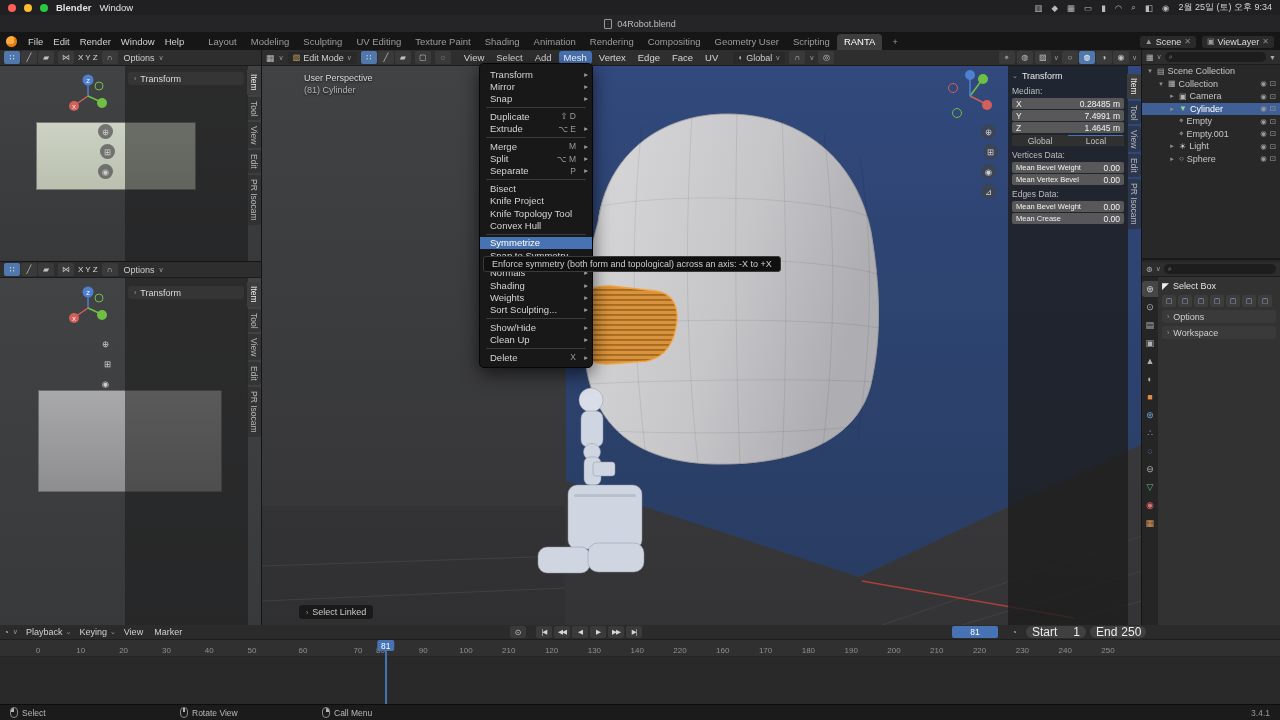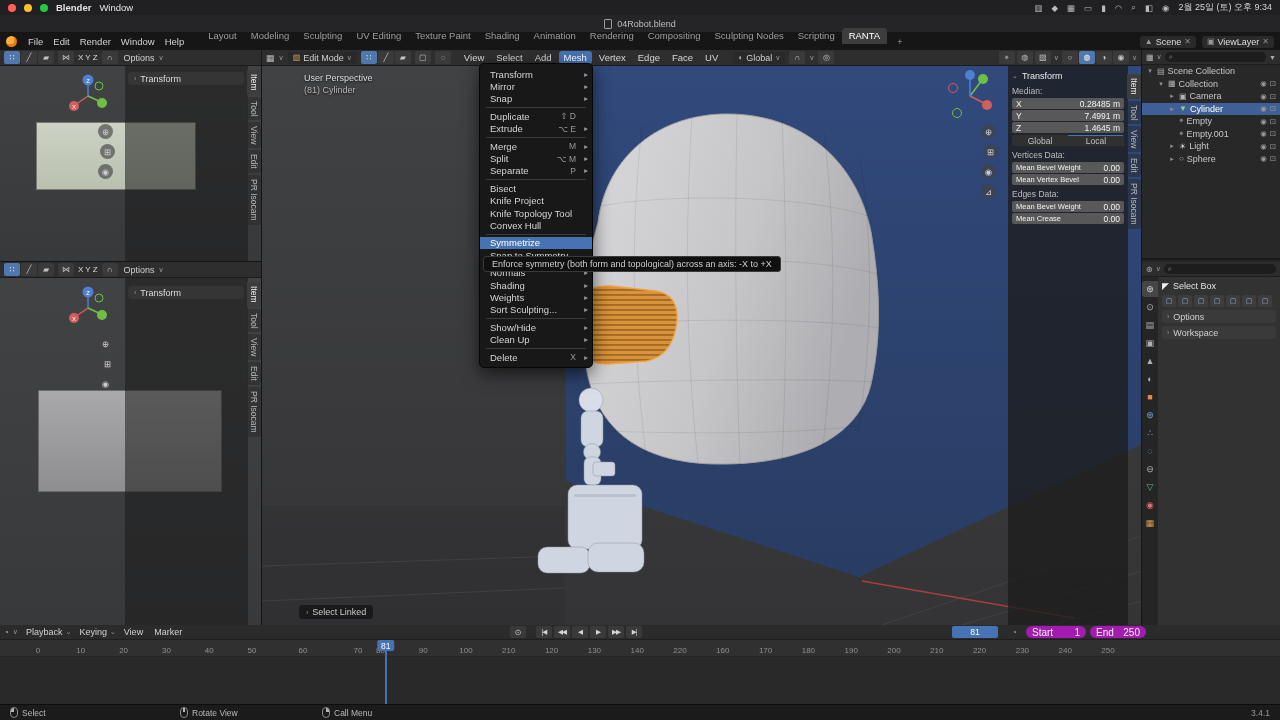--- a/index.html
+++ b/index.html
@@ -15,21 +15,21 @@
   .mb-menu{font-size:9.5px}
   .mb-right{margin-left:auto;display:flex;align-items:center;gap:9px;color:#d5d5d5}
   .mb-ic{font-size:8.5px;opacity:.85}
   
   .titlebar{left:0;top:15px;width:1280px;height:18px;background:#252527;display:flex;align-items:center;justify-content:center;gap:5px;color:#bdbdbd;border-bottom:1px solid #151515}
   .doc-ic{width:8px;height:10px;border:1px solid #9a9a9a;border-radius:1px;display:inline-block}
   
   .topbar{left:0;top:33px;width:1280px;height:17px;background:#161616;display:flex;align-items:center;padding:0 6px;gap:4px}
   .blogo{width:11px;height:11px;border-radius:50%;background:radial-gradient(circle at 35% 35%,#ffac3e 45%,#e87d0d 46%);margin-right:2px}
   .tb-menu{padding:0 5px;color:#d2d2d2;font-size:9.5px}
-  .ws-wrap{display:flex;align-items:flex-start;height:28px;margin-left:8px}
+  .ws-wrap{display:flex;align-items:center;height:28px;margin-left:8px}
   .ws{padding:2px 7px 3px;color:#9d9d9d;font-size:9.5px;white-space:nowrap}
   .ws.active{background:#3d3d3d;color:#fff;border-radius:4px 4px 0 0}
   .ws-add{padding:0 6px;color:#9d9d9d}
   .tb-right{margin-left:auto;display:flex;gap:6px;align-items:center}
   .id-widget{display:flex;align-items:center;gap:3px;background:#2a2a2a;border-radius:3px;padding:1px 5px;color:#ddd}
   .id-widget .x{color:#888;font-size:8px}
 
   
   .ed-header{height:16px;background:#2e2e2e;border-bottom:1px solid #1c1c1c;display:flex;align-items:center;padding:0 4px;gap:4px;color:#cfcfcf;white-space:nowrap}
   .iconbox{width:16px;height:13px;background:#3a3a3a;border-radius:2px;display:flex;align-items:center;justify-content:center;font-size:8px;color:#c0c0c0}
@@ -104,21 +104,21 @@
   .col-bar{height:13px;background:#3a3a3a;border-radius:3px;display:flex;align-items:center;gap:4px;padding:0 5px;color:#d0d0d0;margin-top:3px}
 
   
   .timeline{left:0;top:625px;width:1280px;height:79px;background:#2a2a2b}
   .tl-head{height:15px;background:#2b2b2b;border-bottom:1px solid #1e1e1e;display:flex;align-items:center;padding:0 4px;gap:4px;position:relative}
   .tl-menu{padding:0 4px;color:#d2d2d2;display:flex;gap:3px;align-items:center}
   .transport{position:absolute;left:536px;display:flex;gap:2px}
   .tr-btn{min-width:16px;height:12px;background:#3a3a3a;border-radius:2px;display:flex;align-items:center;justify-content:center;color:#d5d5d5;font-size:6.5px;letter-spacing:-1px;padding:0 2px}
   .autokey{position:absolute;left:510px;width:16px;height:12px;background:#3a3a3a;border-radius:2px;color:#cfcfcf;display:flex;align-items:center;justify-content:center;font-size:8px}
   .frame-field{position:absolute;left:952px;width:46px;height:12px;background:var(--accent);border-radius:2px;color:#fff;display:flex;align-items:center;justify-content:center;font-size:8.5px}
-  .se-field{height:12px;background:#a21caf;border-radius:6px;color:#eee;display:flex;align-items:center;gap:4px;padding:0 6px;font-size:10px;position:absolute}
+  .se-field{height:12px;background:#404040;border-radius:6px;color:#eee;display:flex;align-items:center;gap:4px;padding:0 6px;font-size:12px;position:absolute}
   .ruler{position:absolute;left:0;top:15px;width:1280px;height:17px;background:#303031;border-bottom:1px solid #242424}
   .tick{position:absolute;bottom:1px;transform:translateX(-50%);color:#909090;font-size:8px}
   .channels{position:absolute;left:0;top:32px;width:1280px;bottom:0;background:#29292a}
   .playhead{position:absolute;top:15px;bottom:0;width:2px;background:var(--accent);z-index:5}
   .ph-badge{position:absolute;top:0;left:50%;transform:translateX(-50%);background:var(--accent);color:#fff;border-radius:2px;padding:0 4px;height:11px;display:flex;align-items:center;font-size:8.5px}
 
   
   .statusbar{left:0;top:704px;width:1280px;height:16px;background:#1b1b1b;border-top:1px solid #0d0d0d;display:flex;align-items:center;color:#b9b9b9;font-size:8.5px}
   .sb-item{position:absolute;display:flex;align-items:center;gap:4px}
   .mouse{display:inline-block;width:8px;height:11px;border:1px solid #8a8a8a;border-radius:4px;position:relative}
@@ -173,21 +173,21 @@
 
   <span class="ws"><span>Layout</span></span>
       <span class="ws"><span>Modeling</span></span>
       <span class="ws"><span>Sculpting</span></span>
       <span class="ws"><span>UV Editing</span></span>
       <span class="ws"><span>Texture Paint</span></span>
       <span class="ws"><span>Shading</span></span>
       <span class="ws"><span>Animation</span></span>
       <span class="ws"><span>Rendering</span></span>
       <span class="ws"><span>Compositing</span></span>
-      <span class="ws"><span>Sculpting Nodes</span></span>
+      <span class="ws"><span>Geometry User</span></span>
       <span class="ws"><span>Scripting</span></span>
       <span class="ws active"><span>RANTA</span></span>
     </div>
   <span class="ws-add">+</span>
   <div class="tb-right">
     <div class="id-widget">
       <span style="color:#999;font-size:8px">▲</span>
       <span>Scene</span>
       <span class="x">✕</span>
     </div>

